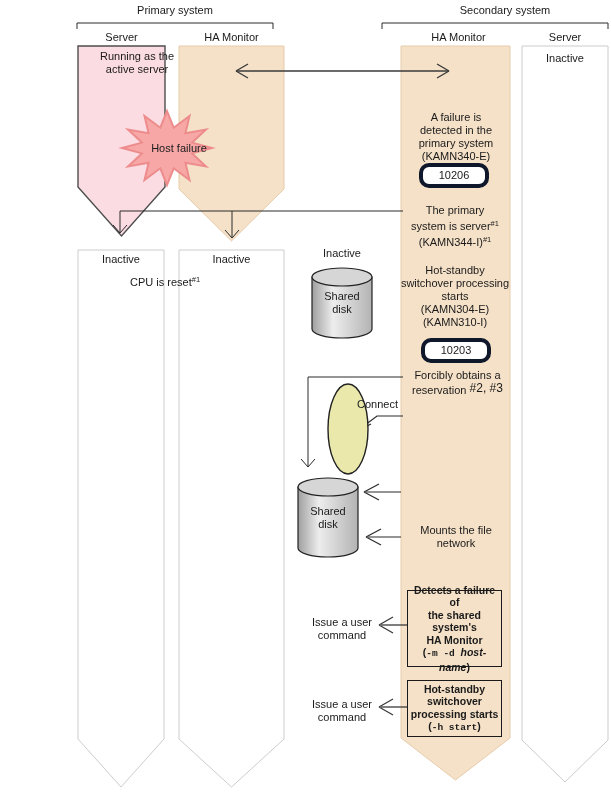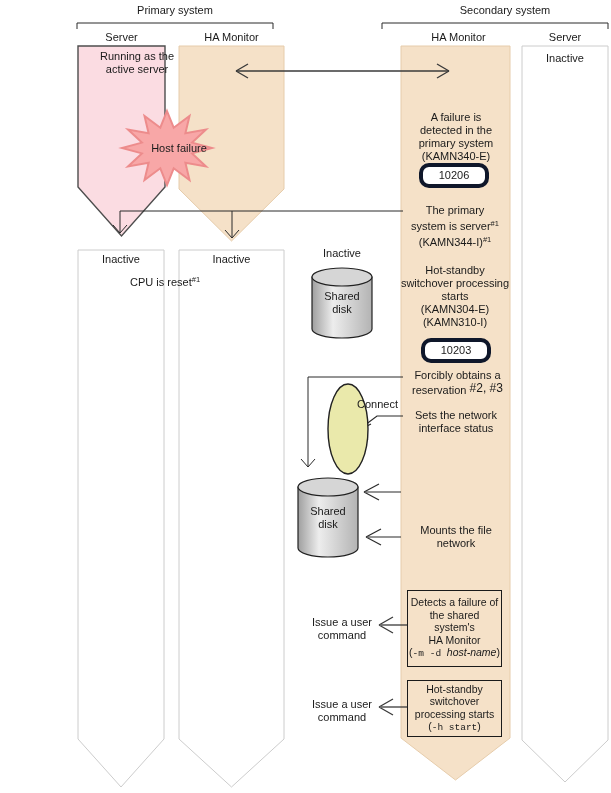--- a/index.html
+++ b/index.html
@@ -7,21 +7,21 @@
           font-family:"Liberation Sans", sans-serif;color:#1a1a1a;}
   #shapes{position:absolute;left:0;top:0;}
   .txt{position:absolute;font-size:11px;line-height:13px;text-align:center;color:#1a1a1a;}
   .txt .ln{display:block;}
   sup.note{font-size:7.5px;vertical-align:4px;}
   .smallnote{font-size:12px;vertical-align:2px;}
   .pill{position:absolute;background:#fff;border:4px solid #0f172a;border-radius:10px;
         font-size:11px;text-align:center;}
   .cmdbox{position:absolute;background:#F5E1C8;border:1px solid #1a1a1a;
           font-size:10.5px;line-height:12.5px;text-align:center;
-          display:flex;flex-direction:column;justify-content:center;}
+          display:flex;flex-direction:column;justify-content:center;font-weight:bold;}
   .mono{font-family:"Liberation Mono", monospace;font-size:9.5px;}
   .ital{font-style:italic;}
 </style>
 </head>
 <body>
 
 <div id="canvas">
 
   <svg id="shapes" width="611" height="793" viewBox="0 0 611 793">
     <defs>
@@ -151,24 +151,20 @@
 
   <div class="pill" style="left:421px;top:338px;width:62px;height:17px;line-height:17px;">10203</div>
 
   <div class="txt" style="left:405px;top:369px;width:105px;">
     <span class="ln">Forcibly obtains a</span>
     <span class="ln"><span>reservation</span> <span class="smallnote">#2, #3</span></span>
   </div>
 
   <div class="txt" style="left:357px;top:398px;width:48px;text-align:left;">Connect</div>
 
-  <div class="txt" style="left:405px;top:409px;width:102px;">
-    <span class="ln">Sets the network</span>
-    <span class="ln">interface status</span>
-  </div>
 
 
   <div class="txt" style="left:404px;top:524px;width:104px;">
     <span class="ln">Mounts the file</span>
     <span class="ln">network</span>
   </div>
 
   <div class="txt" style="left:300px;top:505px;width:56px;">Shared disk</div>
 
   <div class="txt" style="left:303px;top:616px;width:78px;">Issue a user command</div>

